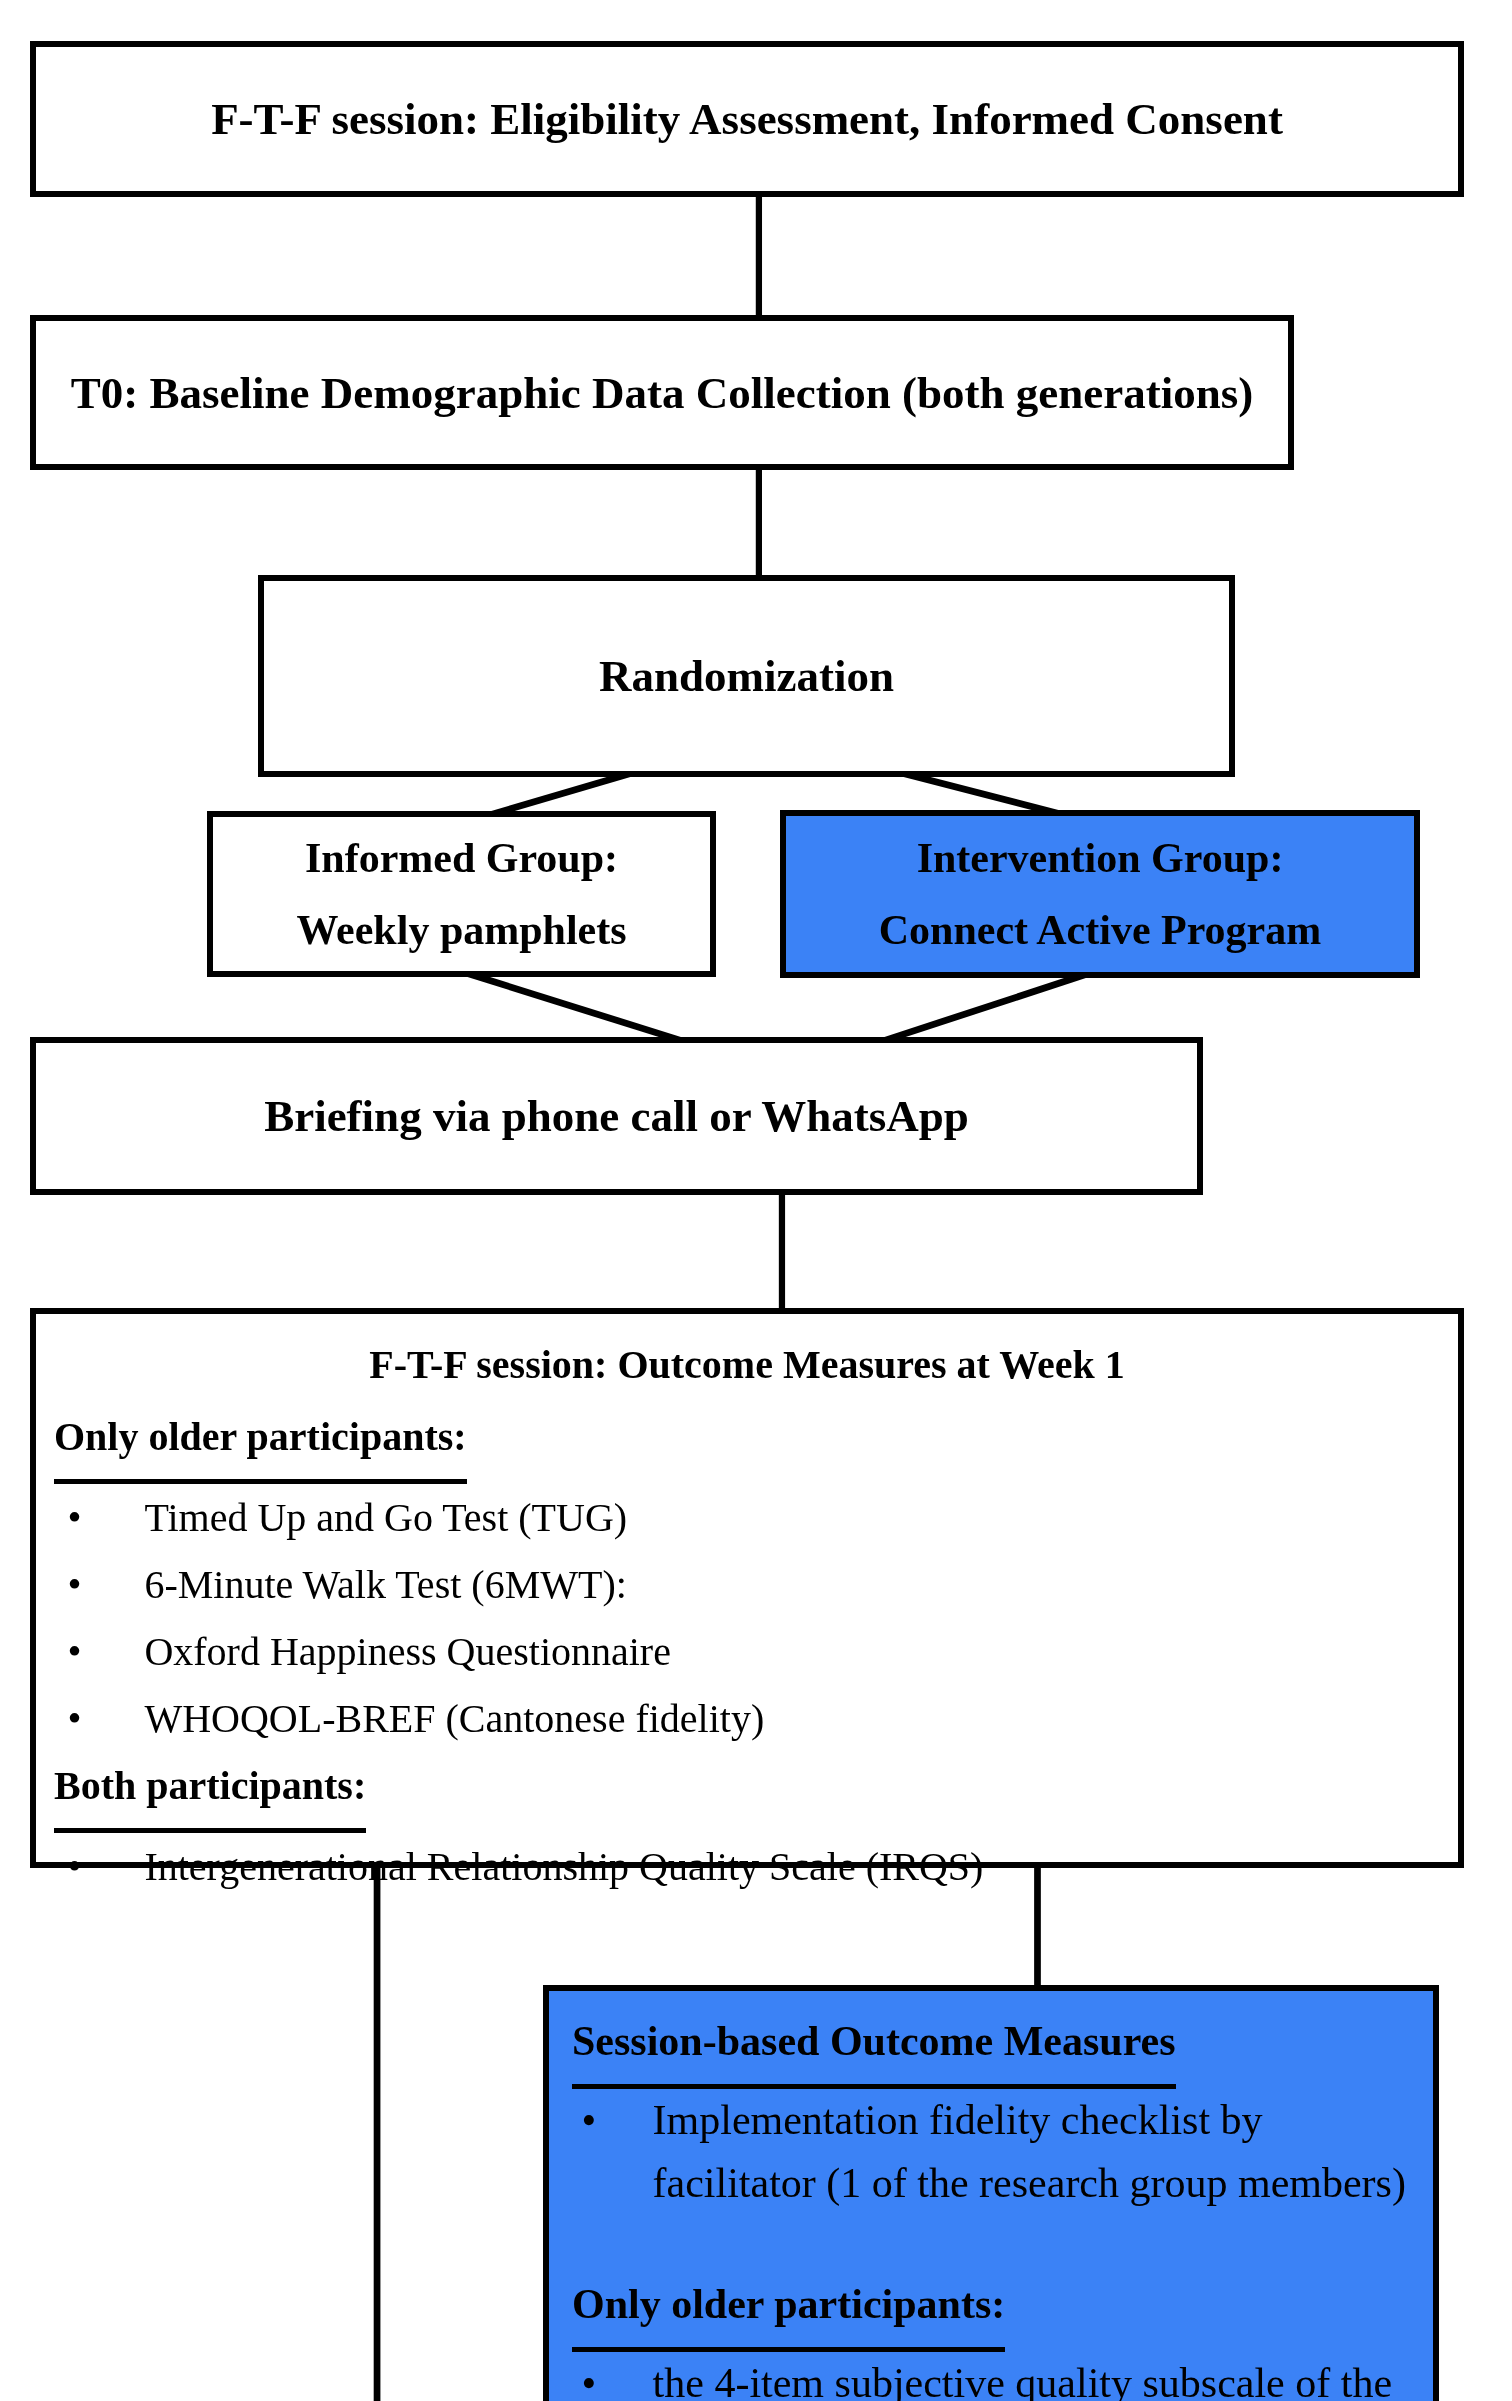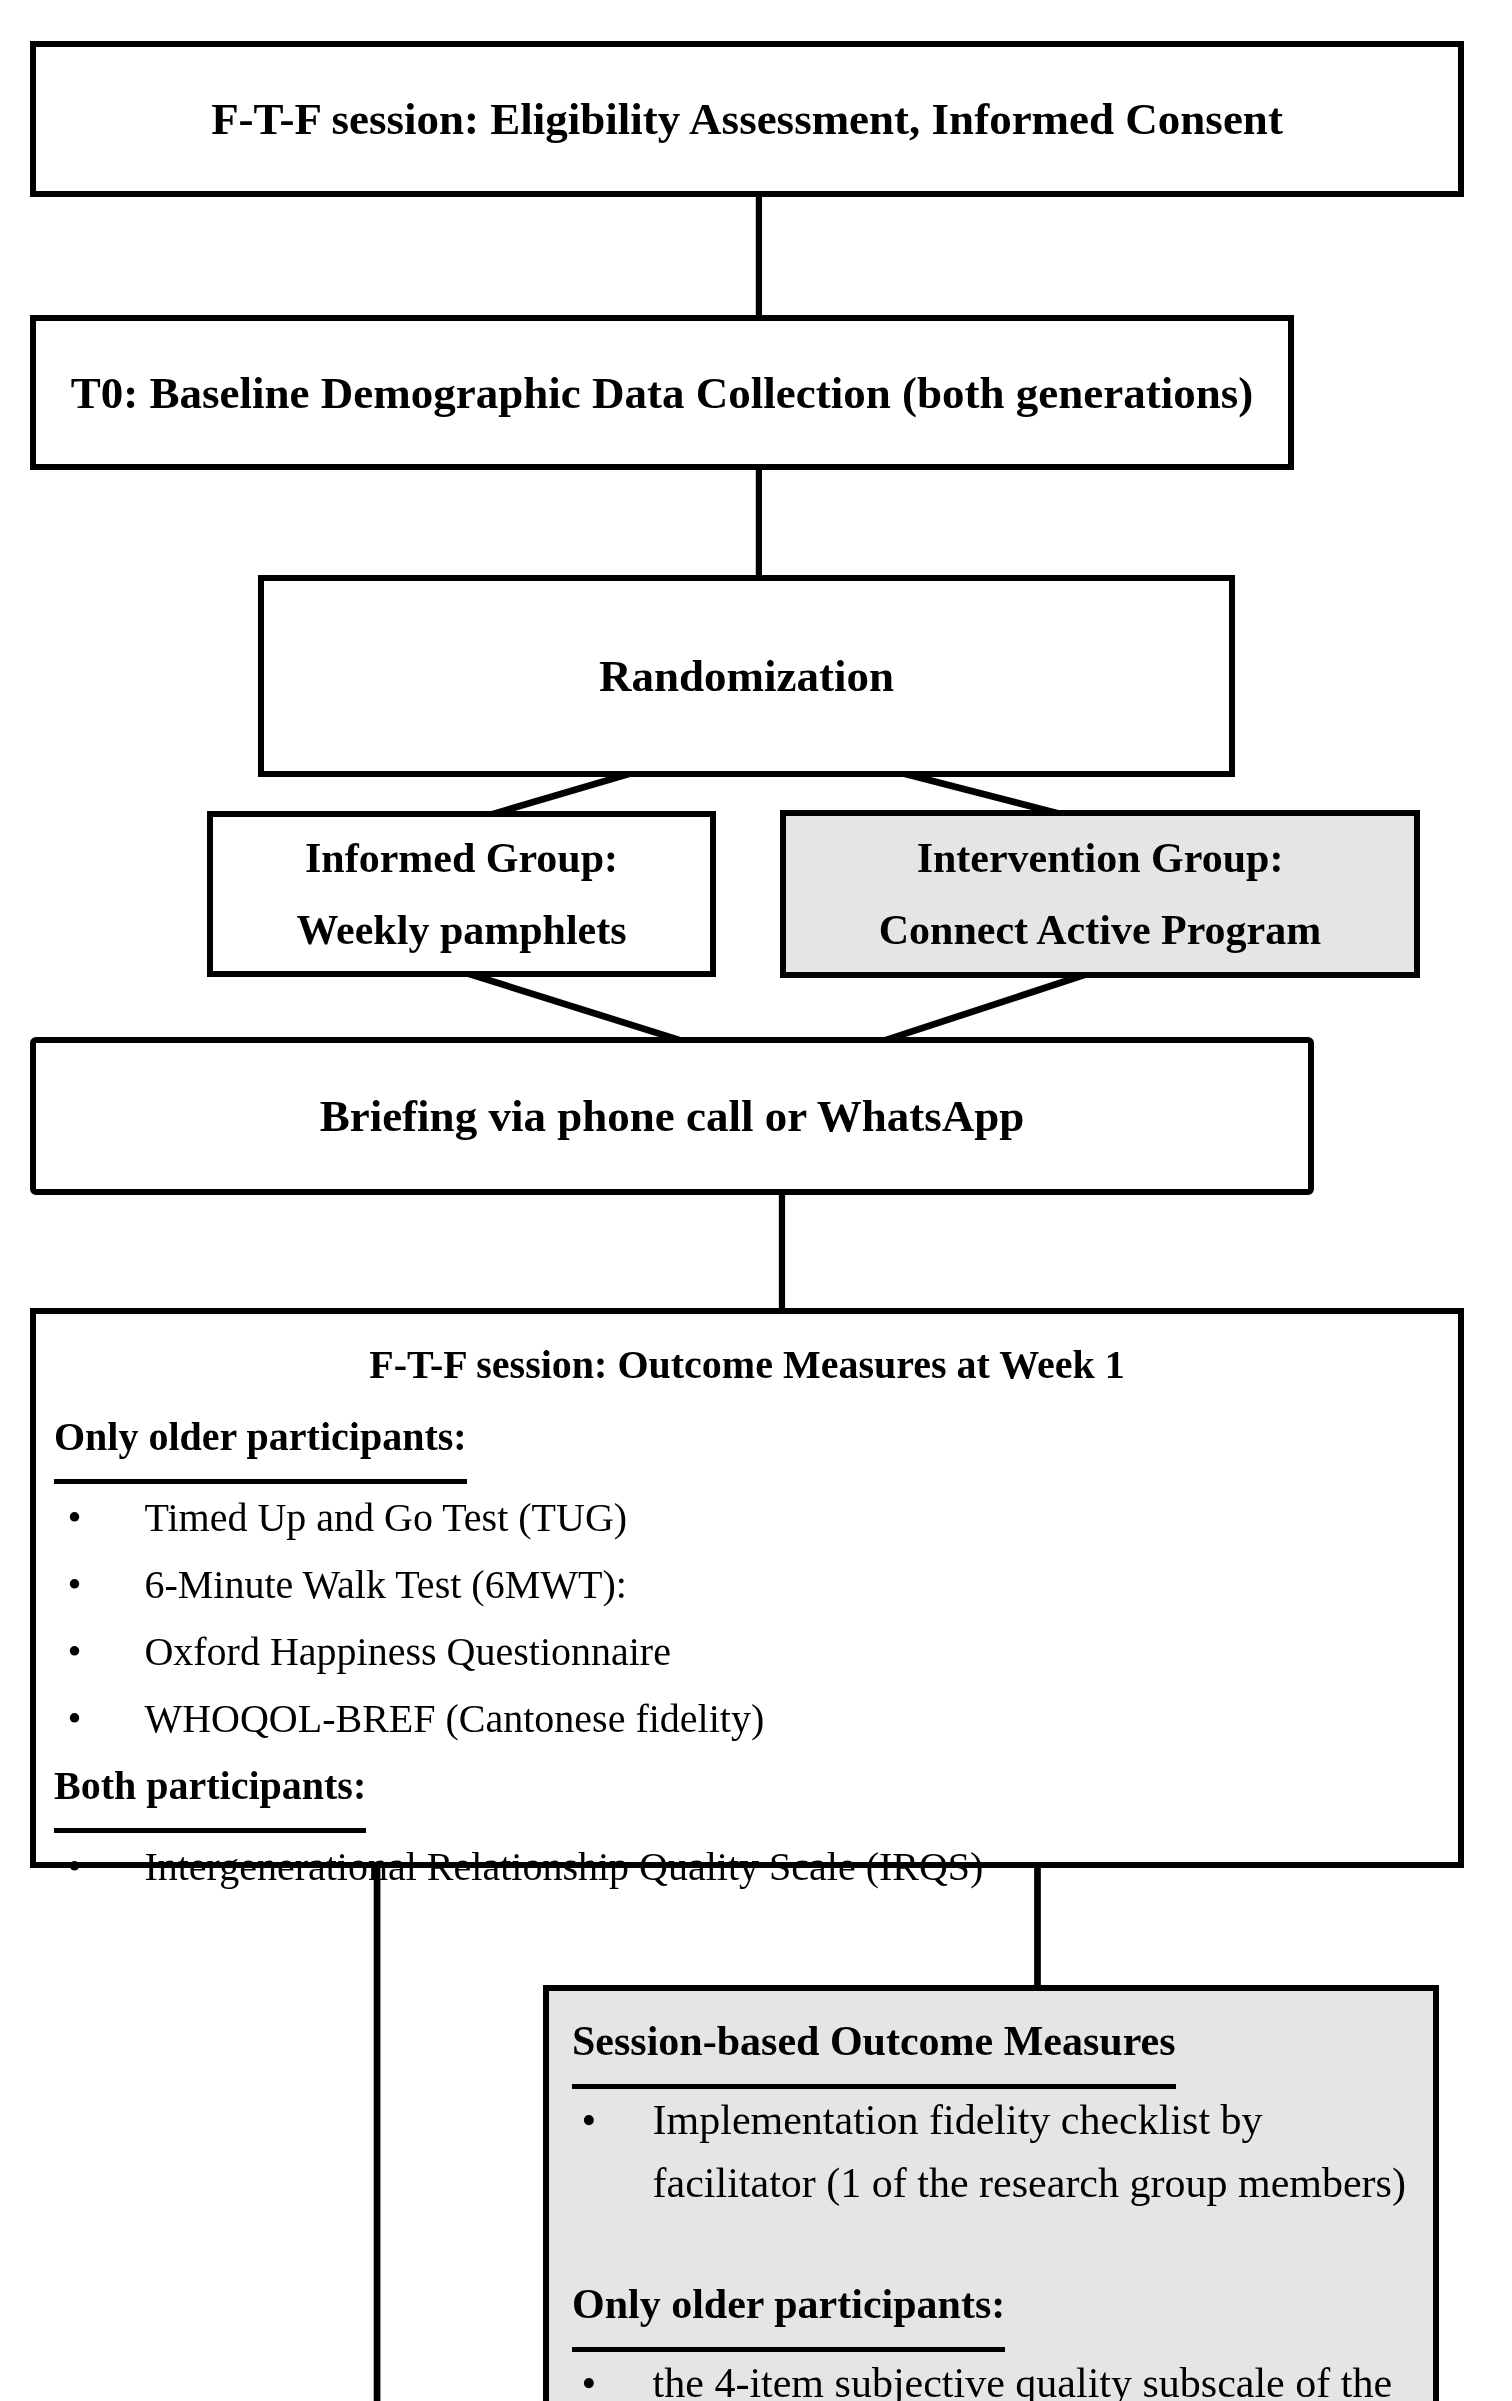--- a/index.html
+++ b/index.html
@@ -13,21 +13,21 @@
   }
   #stage { position: absolute; left: 0; top: 0; width: 1513px; height: 2814px; }
   #wires { position: absolute; left: 0; top: 0; z-index: 0; }
   .box {
     position: absolute;
     box-sizing: border-box;
     border: 6.2px solid #000000;
     background: #ffffff;
     z-index: 1;
   }
-  .box.gray { background: #e5e5e5; }
+  .box.gray { background: #3b82f6; }
   .center-title {
     display: flex; align-items: center; justify-content: center;
     text-align: center;
     font-weight: bold;
   }
   .fs-title { font-size: 45px; line-height: 58px; }
   .two-line { flex-direction: column; }
   .two-line .ln { line-height: 72px; }
   
   .content { padding: 13.4px 18px; font-size: 40px; }
@@ -82,21 +82,21 @@
   <div class="box center-title two-line" style="left:207px; top:811px; width:509px; height:166px; font-size:42px;">
     <span class="ln">Informed Group:</span>
     <span class="ln">Weekly pamphlets</span>
   </div>
 
   <div class="box gray center-title two-line" style="left:780px; top:810px; width:640px; height:168px; font-size:42px;">
     <span class="ln">Intervention Group:</span>
     <span class="ln">Connect Active Program</span>
   </div>
 
-  <div class="box center-title fs-title" style="left:30px; top:1037px; width:1284px; height:158px;border-radius:6px;">
+  <div class="box center-title fs-title" style="left:30px; top:1037px; width:1173px; height:158px;">
     <span>Briefing via phone call or WhatsApp</span>
   </div>
 
   <div class="box content" style="left:30px; top:1308px; width:1434px; height:560px;">
     <div class="row w1-title">F-T-F session: Outcome Measures at Week 1</div>
     <div class="row heading">
       <span class="u">Only older participants:</span>
     </div>
     <div class="row bullet-row">
       <span class="dot">•</span>

